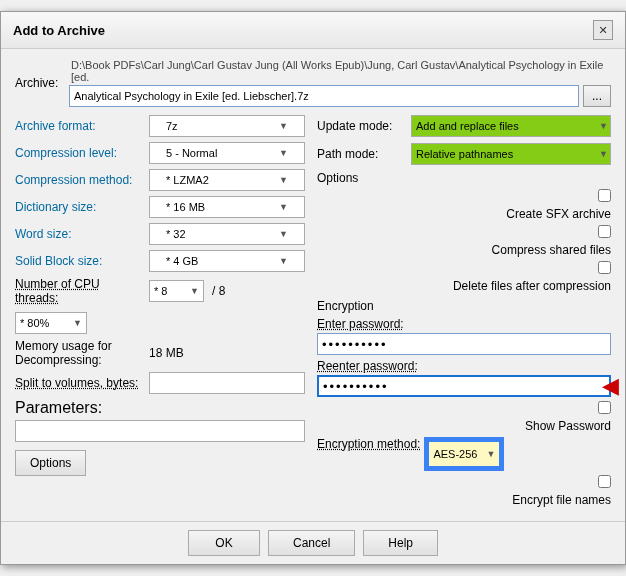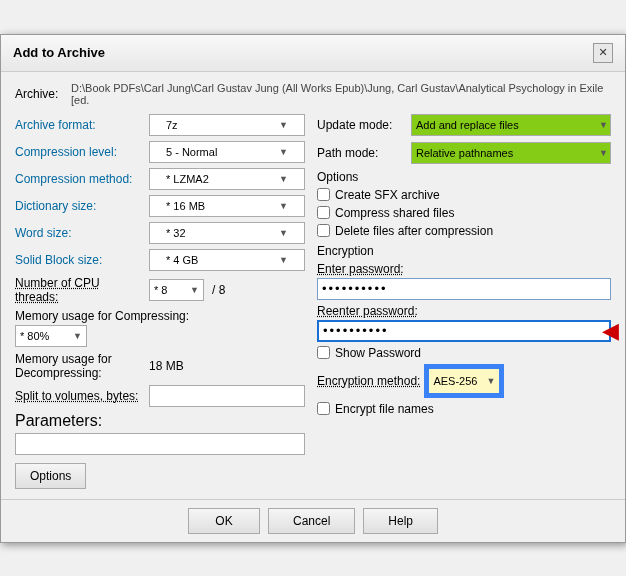--- a/index.html
+++ b/index.html
@@ -273,23 +273,24 @@
     .right-combo-arrow { font-size: 9px; color: #555; }
 
     .section-label {
       font-size: 12px;
       color: #000;
       margin-bottom: 4px;
       margin-top: 4px;
     }
     .checkbox-row {
       display: flex;
-      align-items: flex-start;
+      align-items: flex-end;
       gap: 5px;
       margin-bottom: 4px;
+      flex-direction: column;
     }
     .checkbox-row input[type=checkbox] {
       width: 13px;
       height: 13px;
       margin: 0;
     }
     .checkbox-label {
       font-size: 12px;
       color: #000;
     }
@@ -327,21 +328,20 @@
     .red-arrow {
       position: absolute;
       right: -8px;
       top: 50%;
       transform: translateY(-50%);
       font-size: 22px;
       color: #cc0000;
     }
     .enc-method-row {
       display: flex;
-      align-items: center;
       gap: 4px;
       margin-top: 4px;
     }
     .enc-method-label {
       font-size: 12px;
       color: #000;
       text-decoration: underline dotted;
       text-underline-offset: 1px;
       flex: 0 0 auto;
     }
@@ -382,20 +382,24 @@
     <span class="title-bar-title">Add to Archive</span>
     <div class="close-btn">✕</div>
   </div>
 
   <div class="dialog-body">
 
     <div class="archive-row">
       <span class="archive-label">Archive:</span>
       <div class="archive-path-box">
         <span class="archive-path-text">D:\Book PDFs\Carl Jung\Carl Gustav Jung (All Works Epub)\Jung, Carl Gustav\Analytical Psychology in Exile [ed.</span>
+        <div class="archive-combo">
+          <input class="combo-input" type="text" value="Analytical Psychology in Exile [ed. Liebscher].7z" style="">
+          <button class="browse-btn">...</button>
+        </div>
       </div>
     </div>
 
     <div class="columns">
 
       <div class="left-col">
 
         <div class="form-row">
           <span class="form-label">Archive format:</span>
           <div class="form-combo">
@@ -447,21 +451,20 @@
         <div class="cpu-row">
           <span class="cpu-label">Number of CPU threads:</span>
           <div class="cpu-combo">
             <span class="form-combo-text">* 8</span>
             <span class="form-combo-arrow">▼</span>
           </div>
           <span class="cpu-suffix">/ 8</span>
         </div>
 
         <div class="memory-row">
-          <span class="memory-label">Memory usage for Compressing:</span>
           <div class="memory-combo-row">
             <div class="memory-combo">
               <span class="form-combo-text">* 80%</span>
               <span class="form-combo-arrow">▼</span>
             </div>
           </div>
         </div>
 
         <div class="memory-decopress-row">
           <span class="form-label-nounder">Memory usage for Decompressing:</span>

